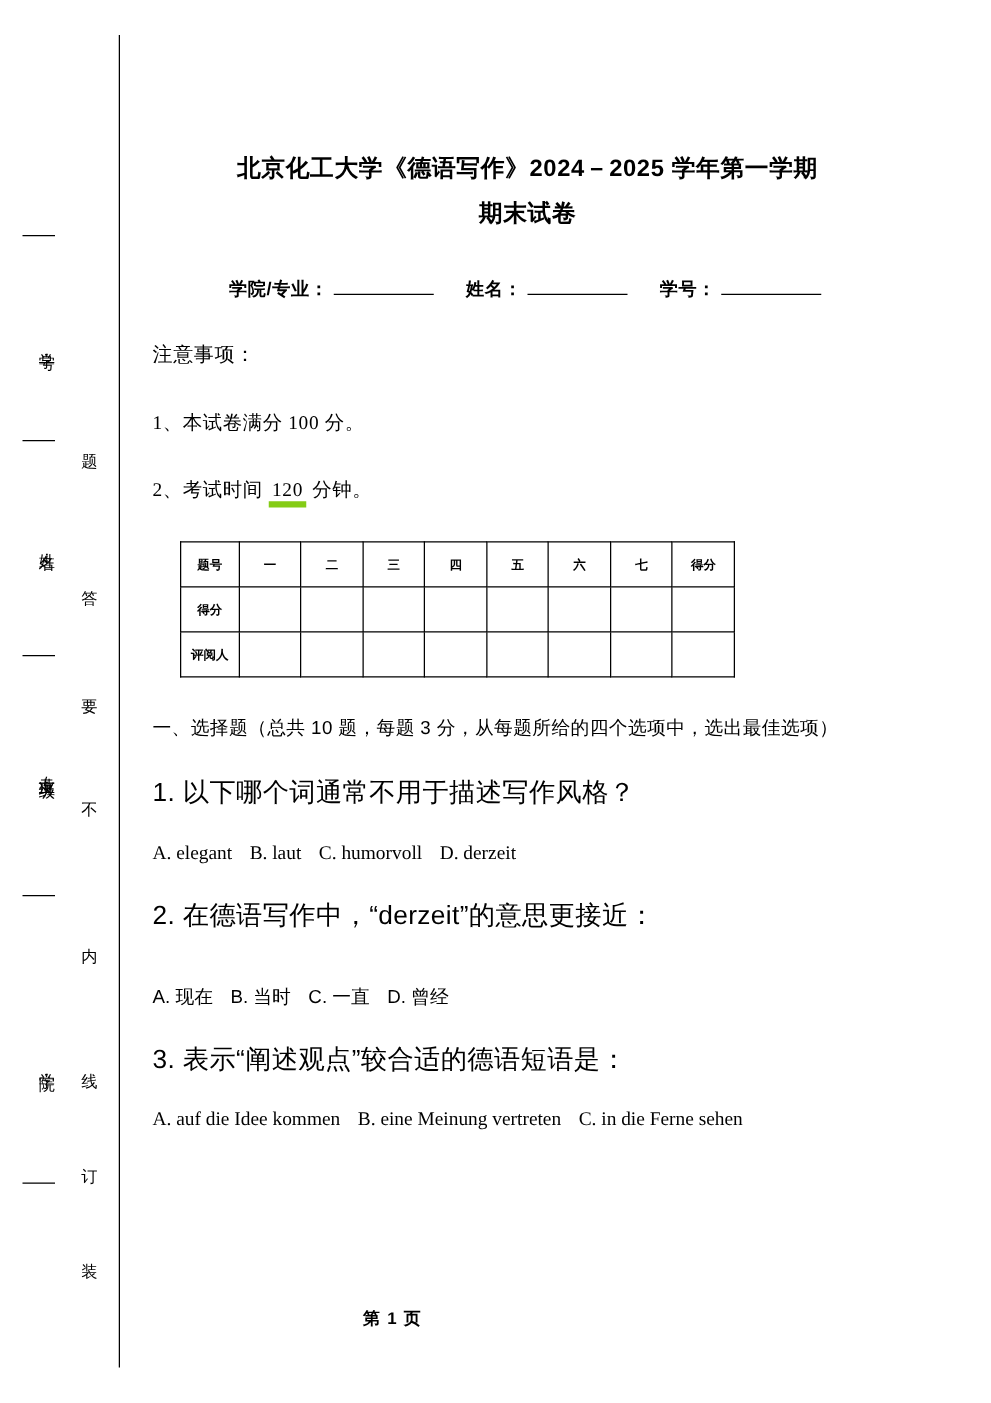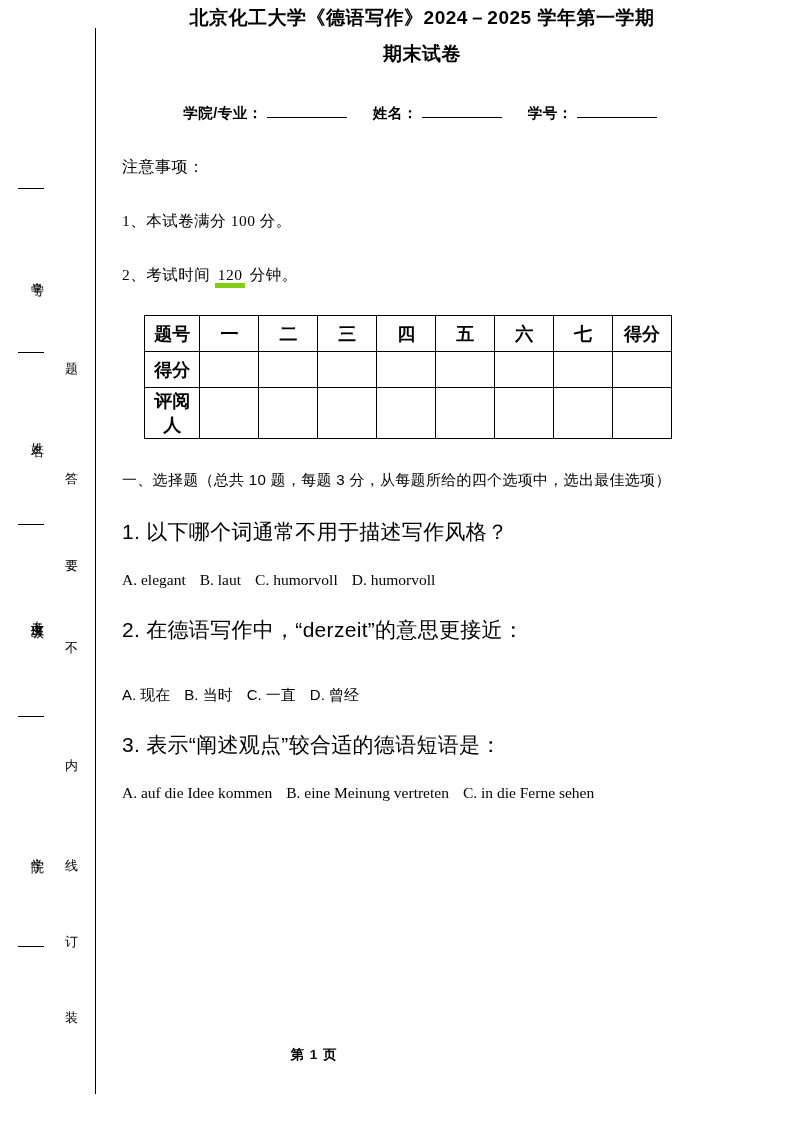--- a/index.html
+++ b/index.html
@@ -62,20 +62,21 @@
     width: 600px;
   }
 
   h1.title {
     font-family: "Liberation Sans", sans-serif;
     font-size: 19px;
     font-weight: bold;
     text-align: center;
     line-height: 36px;
     margin: 0;
+    padding-top: 118px;
     letter-spacing: 0.5px;
   }
   .title-line2 { display: block; }
 
   .fields {
     font-family: Liberation Sans, sans-serif;
     font-size: 14.5px;
     font-weight: bold;
     margin-top: 32px;
     text-align: center;
@@ -104,23 +105,23 @@
   .uline {
     border-bottom: 5px solid #84cc16;
     padding: 0 3px;
   }
 
   
   table.score {
     border-collapse: collapse;
     margin-top: 26px;
     margin-left: 22px;
-    width: 528px;
-    font-family: "Liberation Sans", sans-serif;
-    font-size: 18px;
+    width: 444px;
+    font-family: "Liberation Sans", sans-serif;
+    font-size: 10px;
     font-weight: bold;
   }
   table.score td {
     border: 1px solid #000;
     height: 33px;
     text-align: center;
     vertical-align: middle;
   }
   table.score td.head {
     width: 58px;
@@ -249,21 +250,21 @@
         <td class="cell"></td>
         <td class="cell"></td>
       </tr>
     </tbody>
   </table>
 
   <div class="section-head">一、选择题（总共 10 题，每题 3 分，从每题所给的四个选项中，选出最佳选项）</div>
 
   <div class="q">1. 以下哪个词通常不用于描述写作风格？</div>
   <div class="opts">
-    <span>A. elegant</span><span class="opt-sp"></span><span>B. laut</span><span class="opt-sp"></span><span>C. humorvoll</span><span class="opt-sp"></span><span>D. humorvoll</span>
+    <span>A. elegant</span><span class="opt-sp"></span><span>B. laut</span><span class="opt-sp"></span><span>C. humorvoll</span><span class="opt-sp"></span><span>D. derzeit</span>
   </div>
 
   <div class="q">2. 在德语写作中，“derzeit”的意思更接近：</div>
   <div class="opts-cn">
     <span>A. 现在</span><span class="opt-sp"></span><span>B. 当时</span><span class="opt-sp"></span><span>C. 一直</span><span class="opt-sp"></span><span>D. 曾经</span>
   </div>
 
   <div class="q">3. 表示“阐述观点”较合适的德语短语是：</div>
   <div class="opts">
     <span>A. auf die Idee kommen</span><span class="opt-sp"></span><span>B. eine Meinung vertreten</span><span class="opt-sp"></span><span>C. in die Ferne sehen</span>

